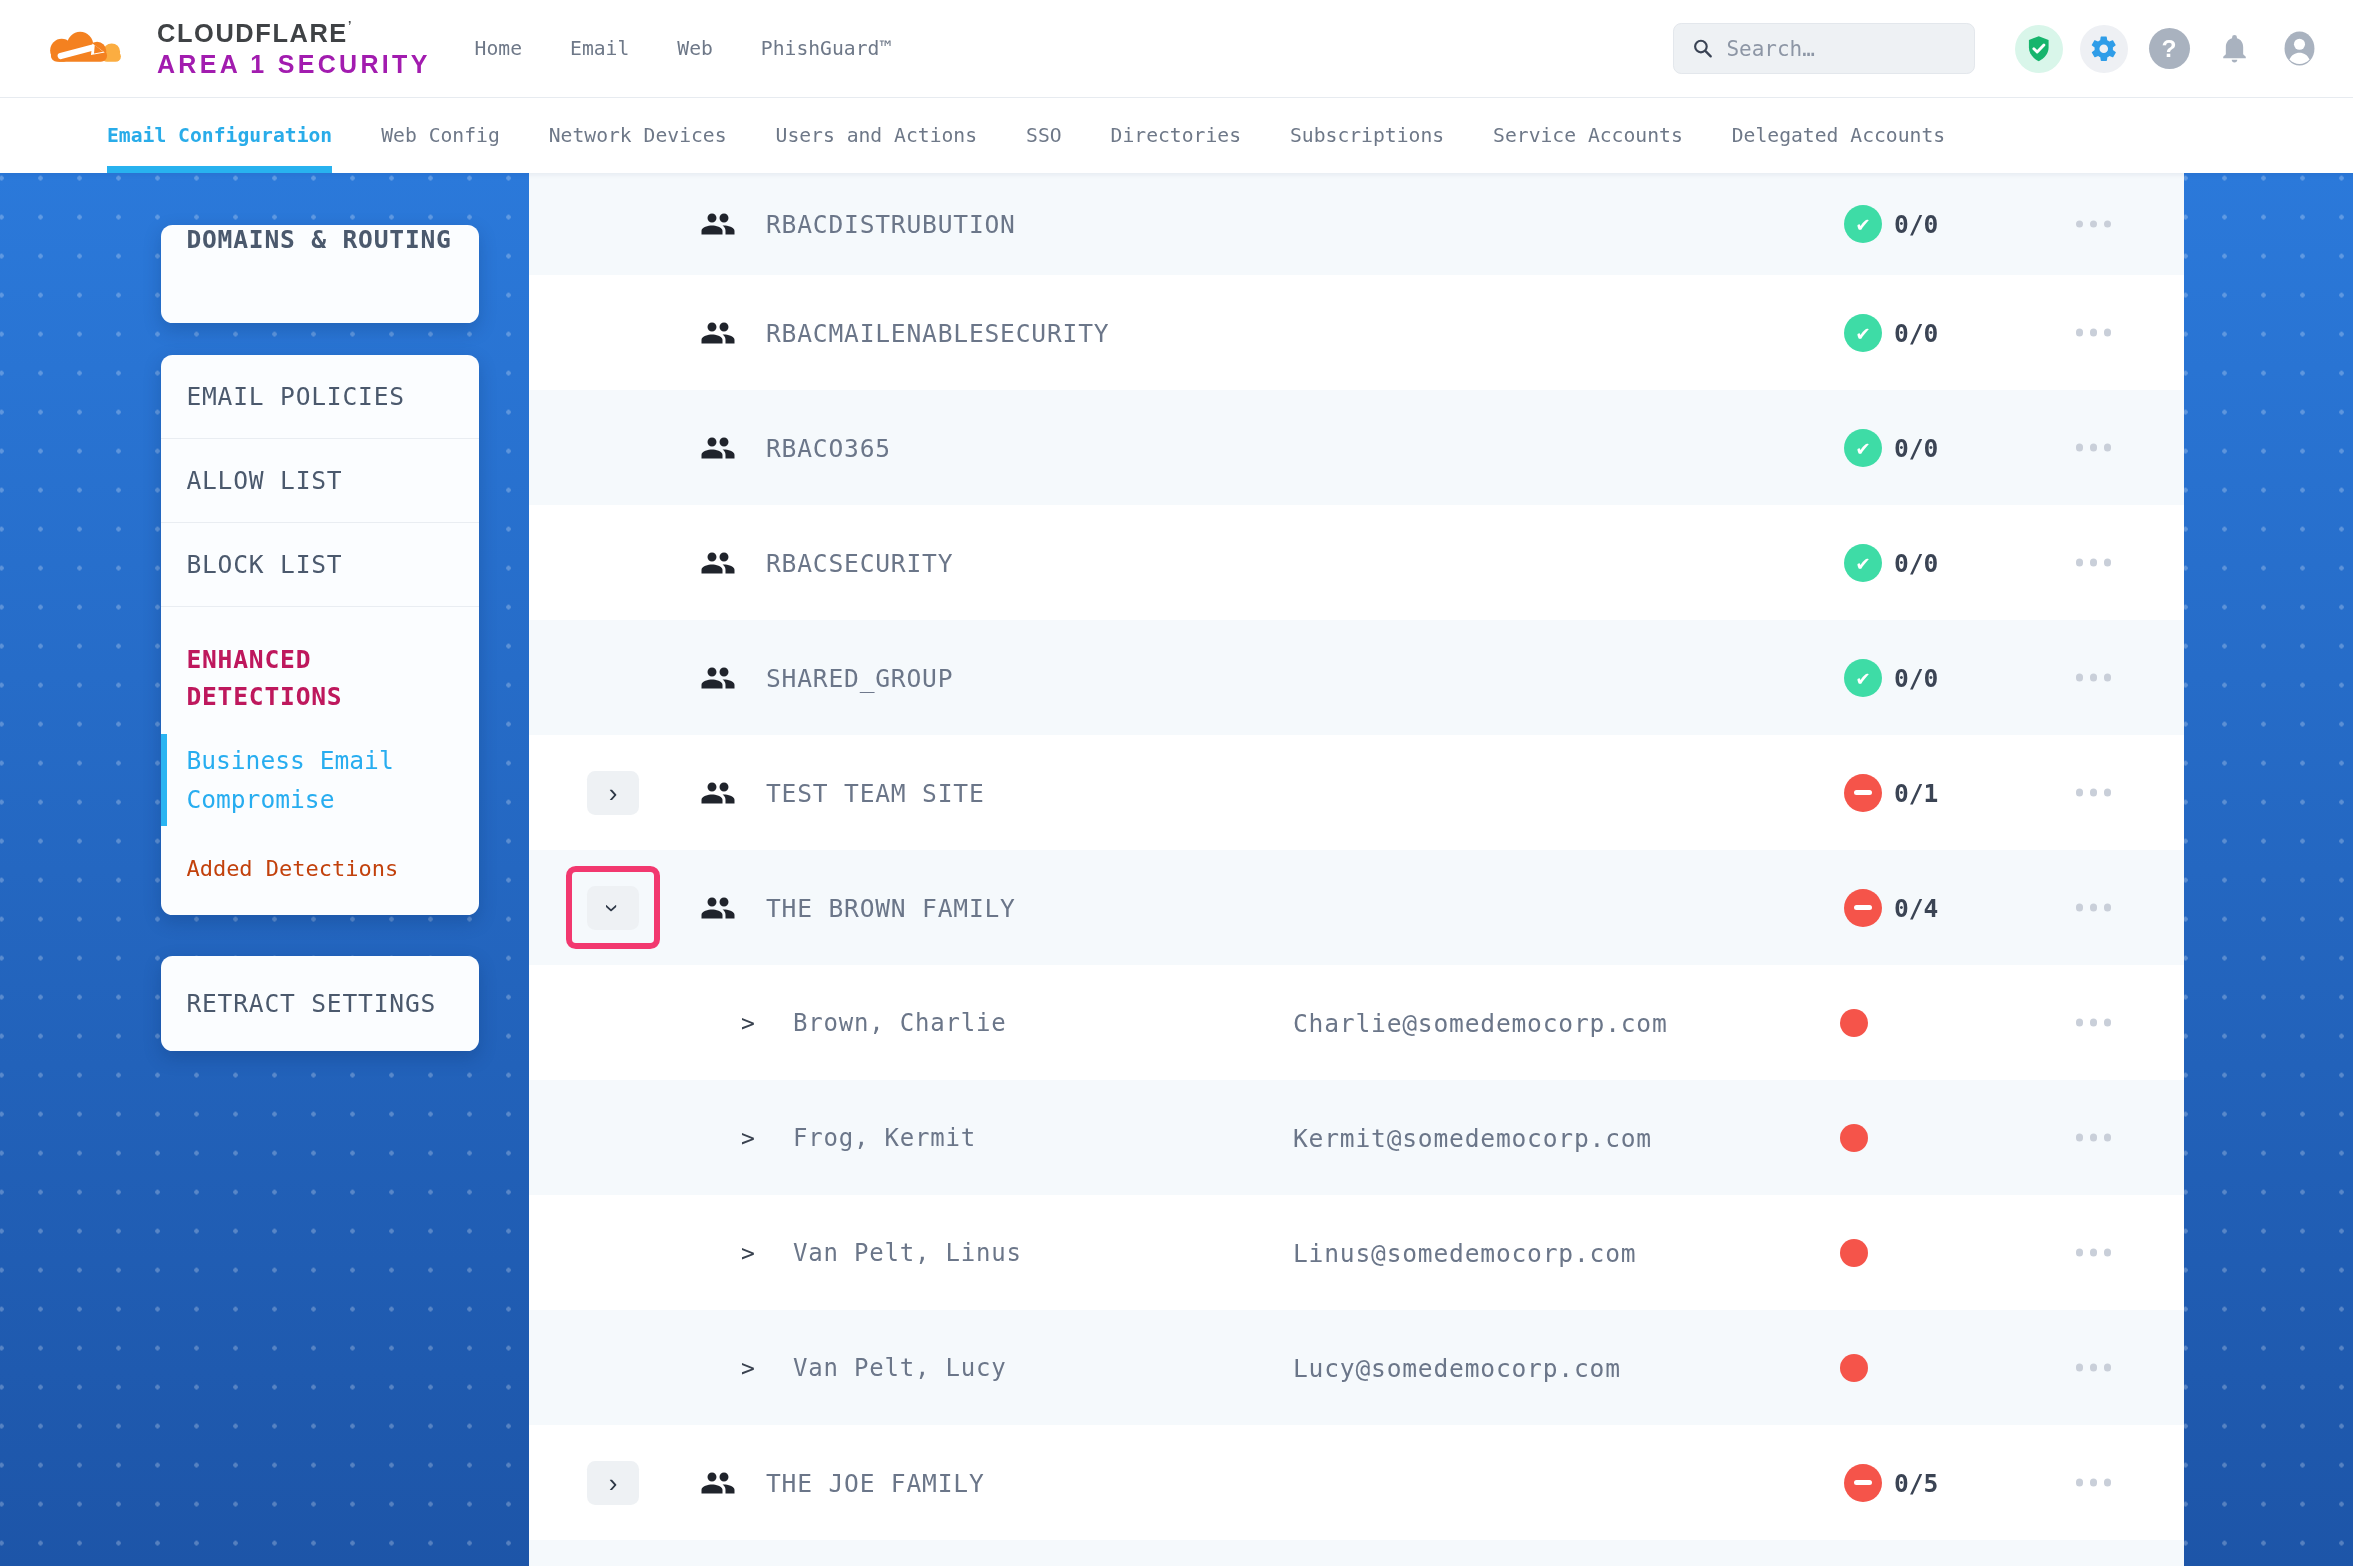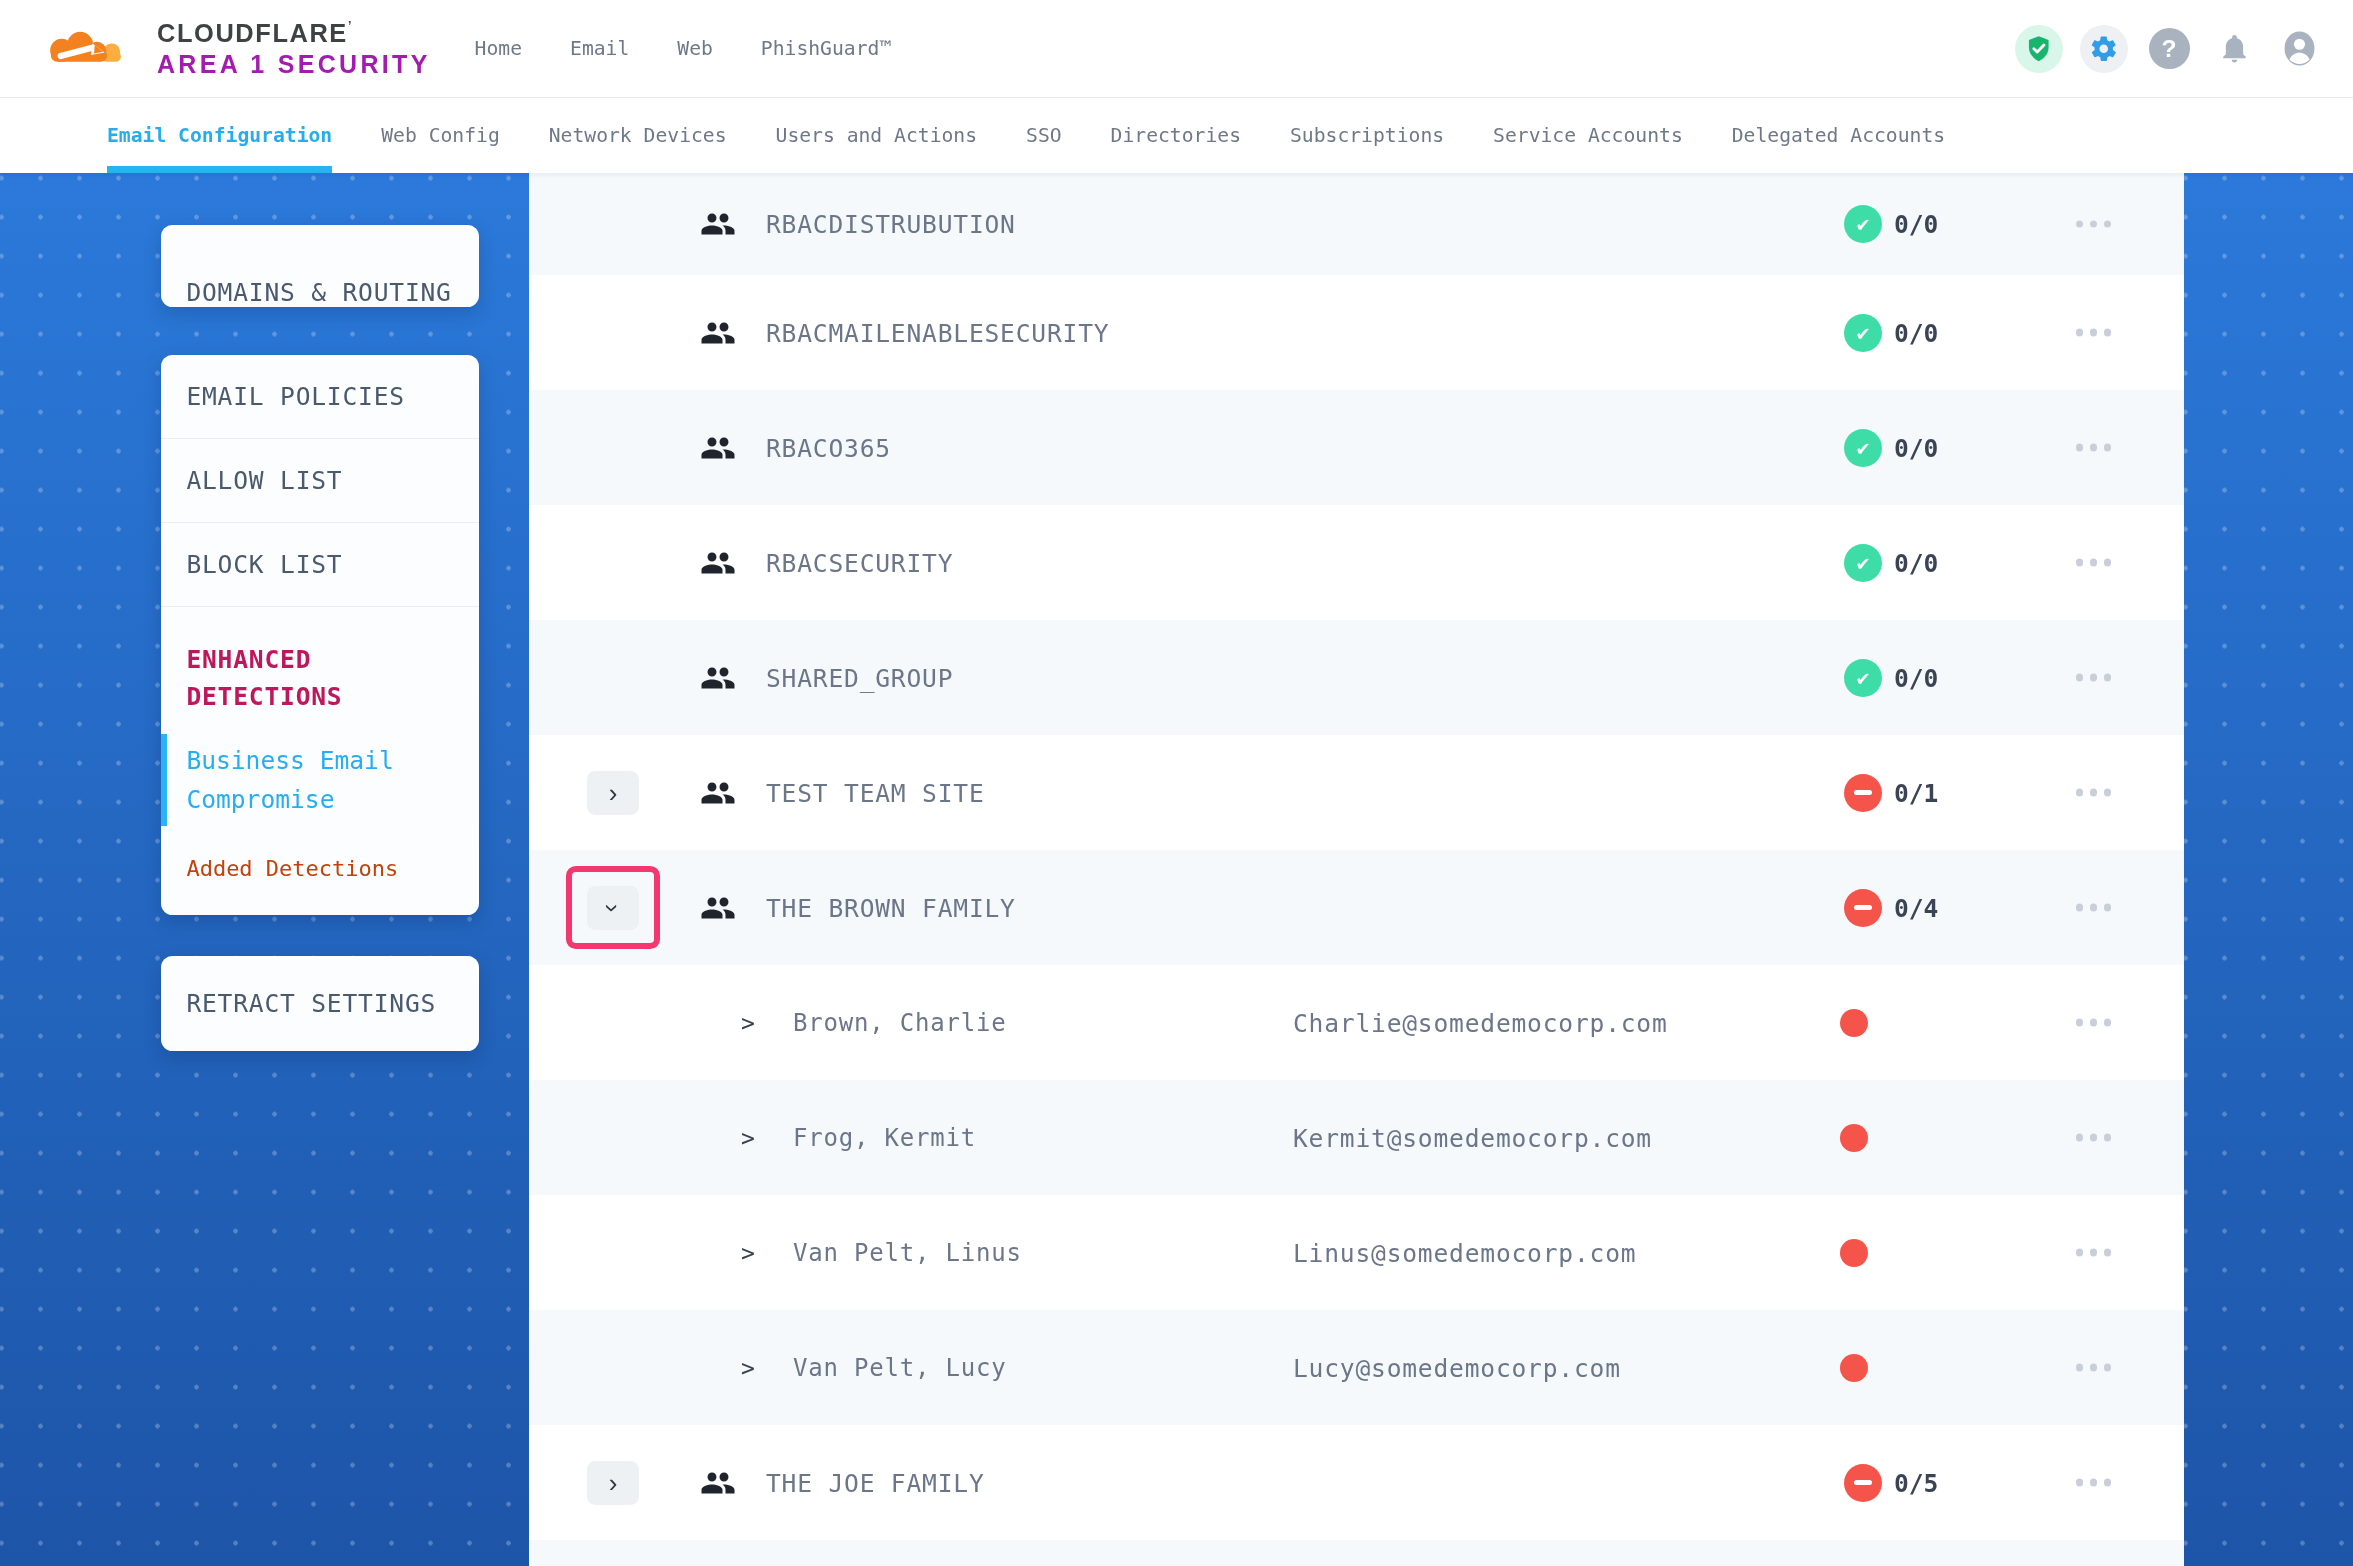--- a/index.html
+++ b/index.html
@@ -53,21 +53,21 @@
 
   
   .bluebg{position:absolute;top:173px;left:0;width:2354px;height:1394px;
     background-image:radial-gradient(rgba(255,255,255,0.25) 2.1px,transparent 2.4px),
       linear-gradient(var(--bg-blue-top),var(--bg-blue-bottom));
     background-size:39px 39px,100% 100%;background-position:21px 24.6px,0 0;}
 
   
   .sidebar-card{position:absolute;left:161px;width:318px;background:#fbfdff;border-radius:11.5px;
     box-shadow:0 6.6px 18px rgba(8,35,80,0.22);}
-  #card-domains{top:52px;height:82px;display:flex;align-items:flex-end;padding-left:25.4px;}
+  #card-domains{top:52px;height:98px;display:flex;align-items:flex-start;padding-left:25.4px;font-weight:bold;}
   #card-policies{top:182px;padding-bottom:34px;}
   #card-retract{top:783px;height:95px;display:flex;align-items:center;padding-left:25.4px;}
   .side-label{font-size:24.6px;color:#4b596d;letter-spacing:0.8px;}
   .pol-item{height:84px;display:flex;align-items:center;padding-left:25.4px;font-size:24.6px;
     color:#4b596d;border-bottom:1.6px solid #e9edf2;cursor:pointer;letter-spacing:0.8px;}
   .enhanced-block{padding:34px 25.4px 0;}
   .enh-title{font-size:24.6px;font-weight:600;color:#be185d;line-height:37px;width:229px;
     letter-spacing:0.8px;}
   .sub-bec{position:relative;margin-top:26px;font-size:24.6px;line-height:39px;color:#27adf0;
     width:221px;cursor:pointer;}
@@ -141,20 +141,27 @@
       <div class="brand-sub">AREA 1 SECURITY</div>
     </div>
   </div>
   <nav class="topnav">
     <a href="#">Home</a>
     <a href="#">Email</a>
     <a href="#">Web</a>
     <a href="#">PhishGuard™</a>
   </nav>
   <div class="top-right">
+    <div class="search">
+      <svg width="24.6" height="24.6" viewBox="0 0 24 24">
+        <circle cx="10" cy="10" r="6.5" fill="none" stroke="#3a4354" stroke-width="2.4"></circle>
+        <line x1="15.2" y1="15.2" x2="21" y2="21" stroke="#3a4354" stroke-width="2.6" stroke-linecap="round"></line>
+      </svg>
+      <input type="text" placeholder="Search…" style="">
+    </div>
     <button class="iconbtn mint">
       <svg width="29.5" height="29.5" viewBox="0 0 24 24">
         <path d="M12 1.8l8 3v6.2c0 5-3.4 8.7-8 11.2-4.6-2.5-8-6.2-8-11.2V4.8z" fill="#17b56d"></path>
         <path d="M8 12l2.7 2.7 5.5-5.7" stroke="#fff" stroke-width="2.3" fill="none" stroke-linecap="round" stroke-linejoin="round"></path>
       </svg>
     </button>
     <button class="iconbtn lightgray">
       <svg width="29.5" height="29.5" viewBox="0 0 24 24">
         <path fill="#2f9de8" d="M19.4 13c.04-.33.06-.66.06-1s-.02-.67-.06-1l2.1-1.6c.2-.15.25-.42.13-.64l-2-3.46a.5.5 0 0 0-.6-.22l-2.5 1a7.3 7.3 0 0 0-1.7-1l-.4-2.6A.5.5 0 0 0 14 2h-4a.5.5 0 0 0-.5.42l-.4 2.6c-.6.26-1.17.6-1.7 1l-2.5-1a.5.5 0 0 0-.6.22l-2 3.46c-.12.22-.07.5.13.64L4.6 11c-.04.33-.06.66-.06 1s.02.67.06 1l-2.1 1.6c-.2.15-.25.42-.13.64l2 3.46c.12.22.38.3.6.22l2.5-1c.53.4 1.1.74 1.7 1l.4 2.6c.04.24.25.42.5.42h4c.25 0 .46-.18.5-.42l.4-2.6c.6-.26 1.17-.6 1.7-1l2.5 1c.22.08.48 0 .6-.22l2-3.46a.5.5 0 0 0-.13-.64zM12 15.5a3.5 3.5 0 1 1 0-7 3.5 3.5 0 0 1 0 7z"></path>
       </svg>

